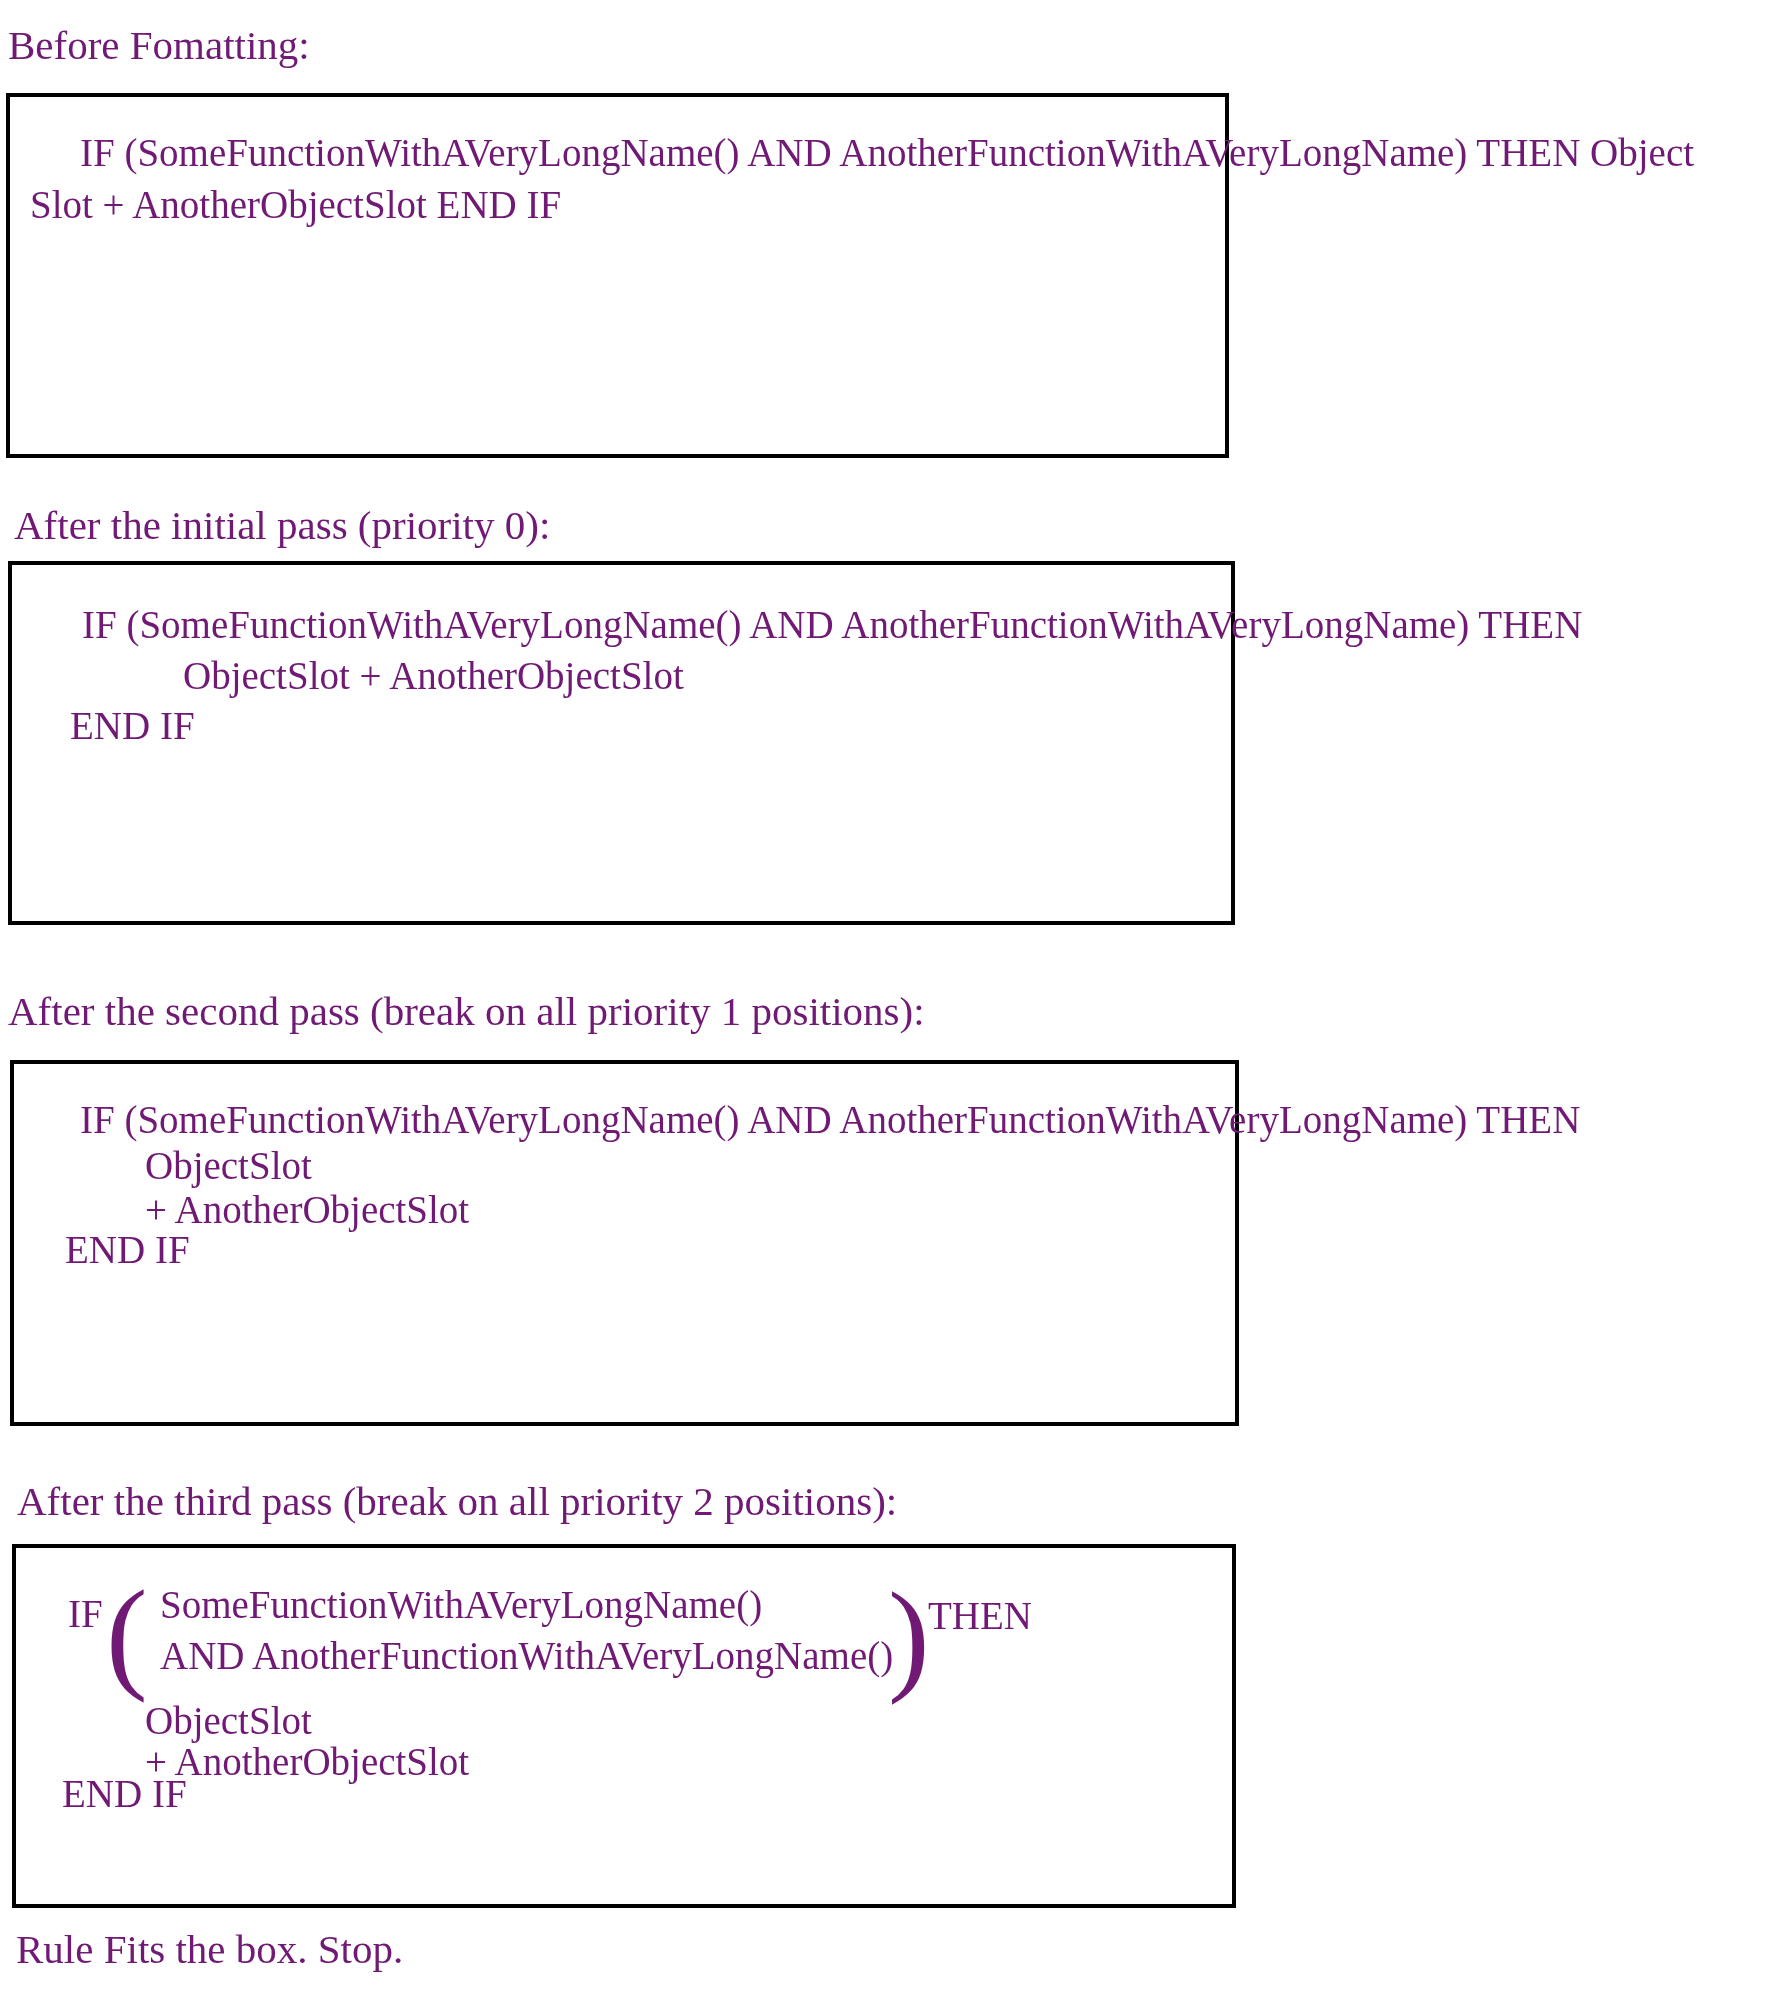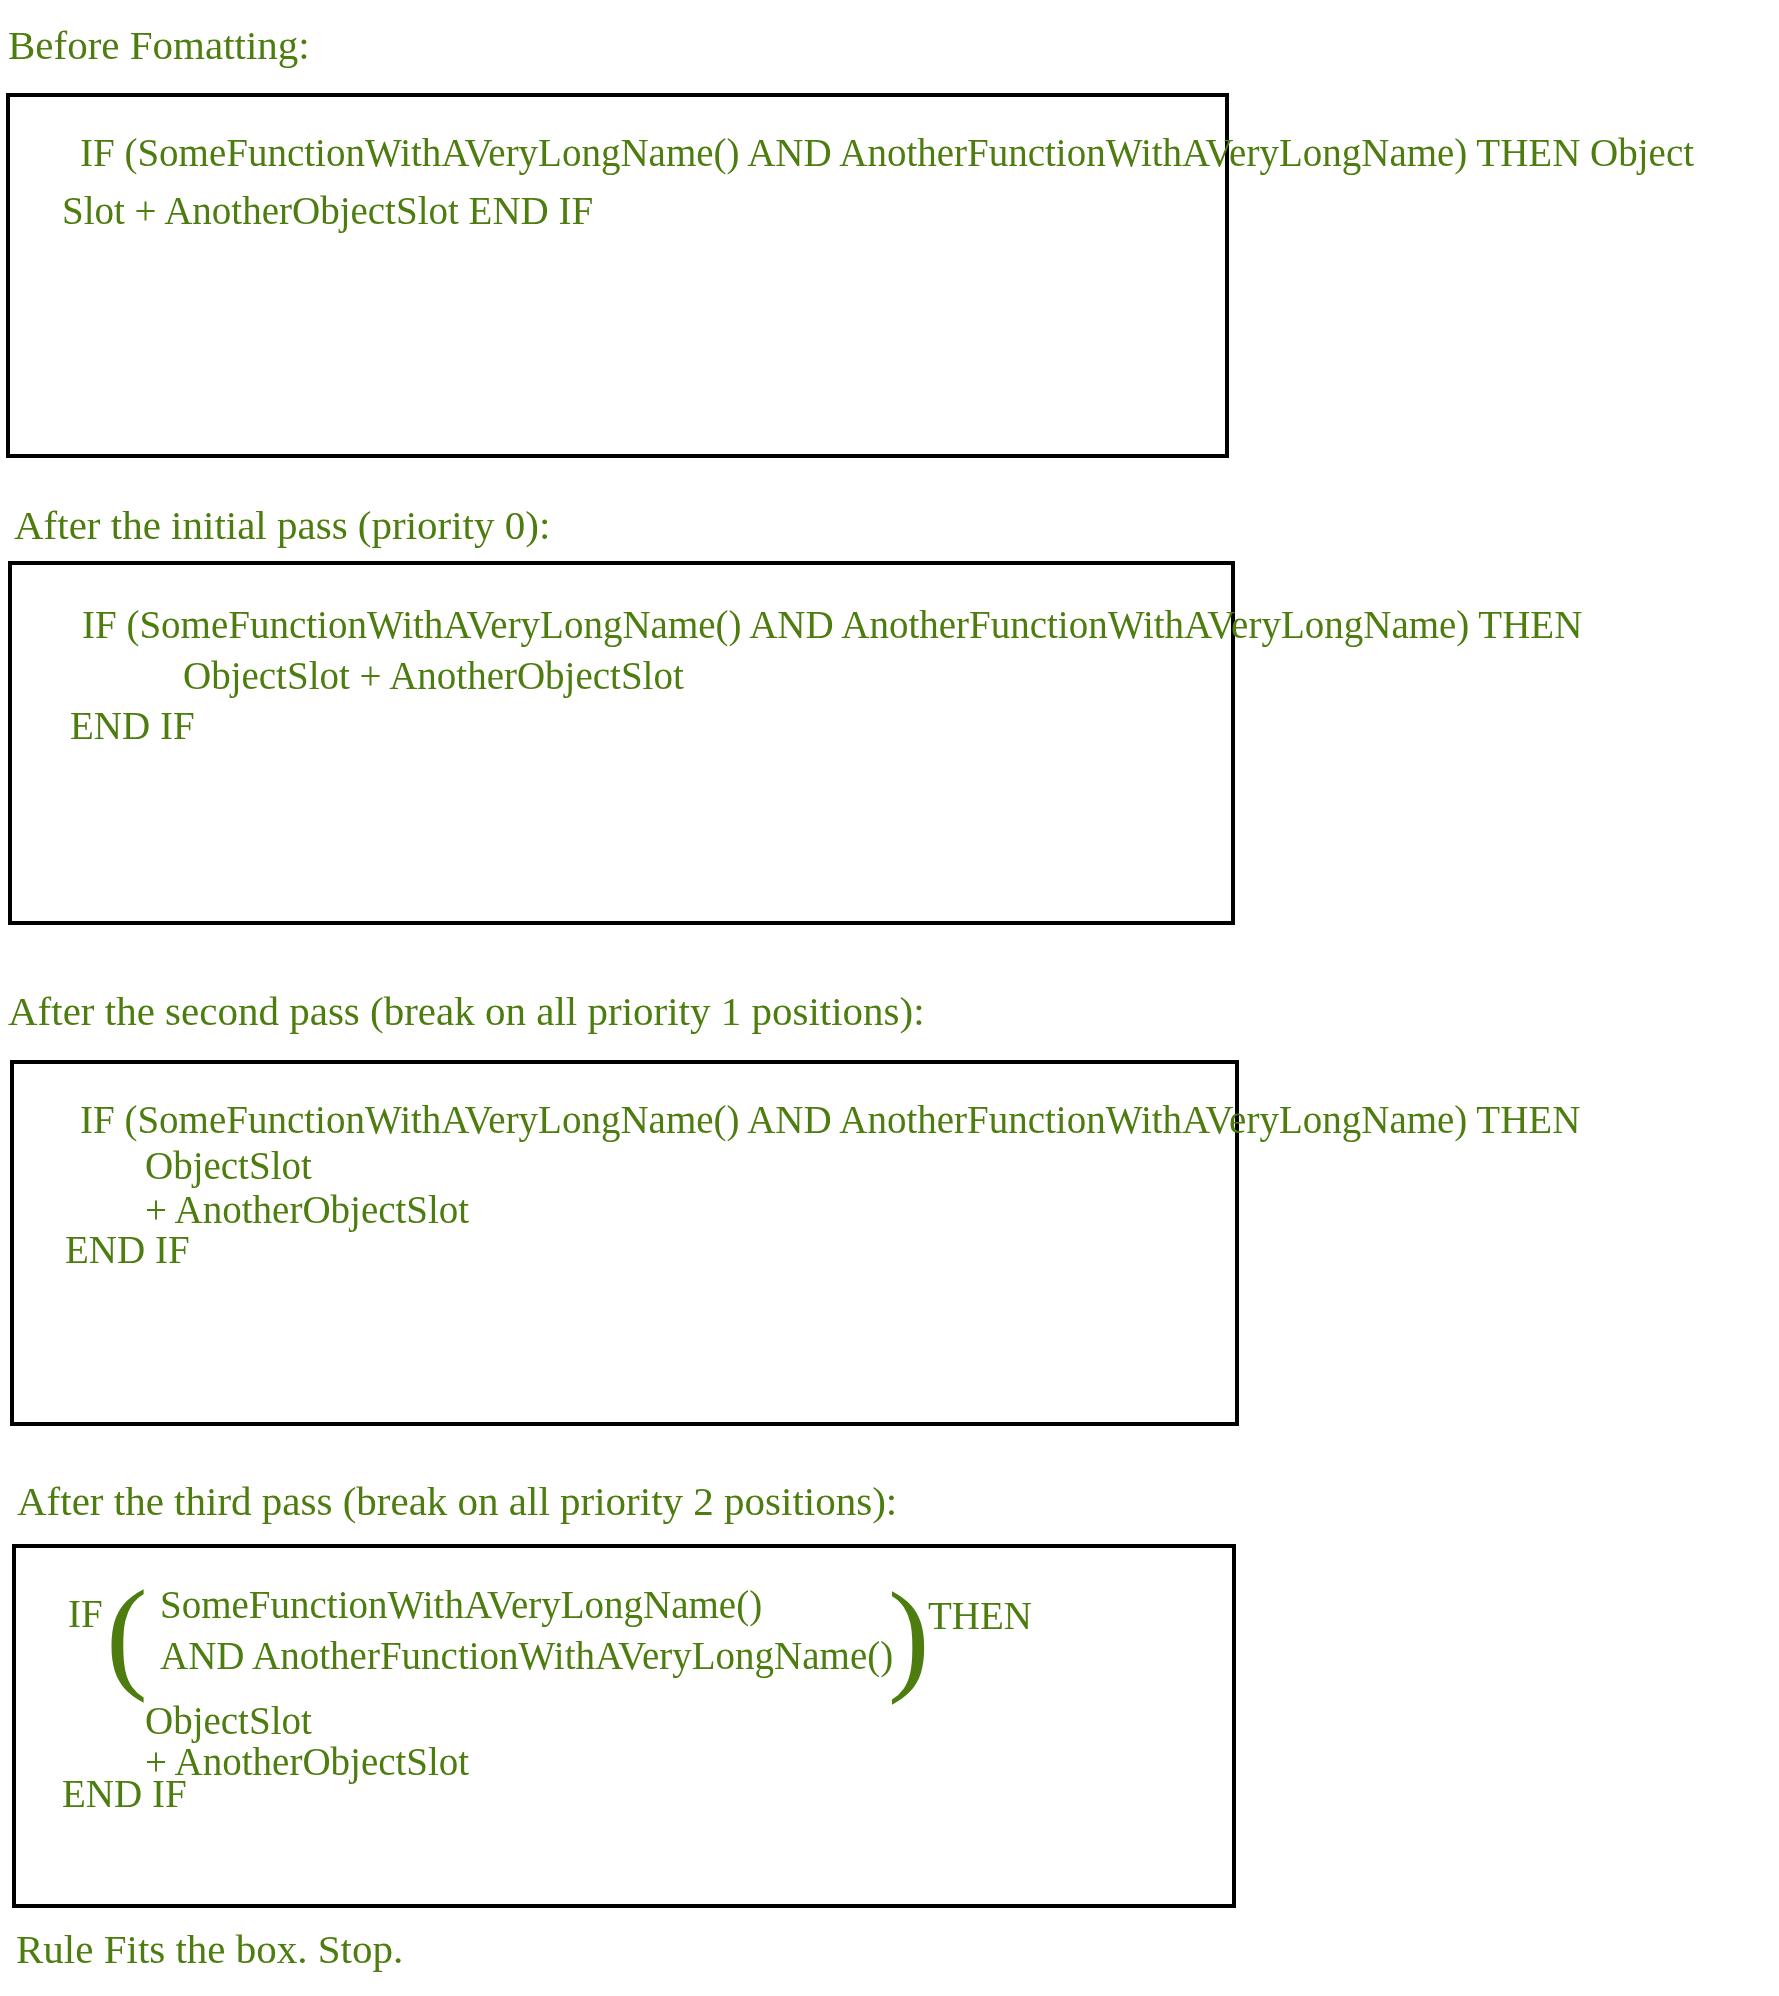--- a/index.html
+++ b/index.html
@@ -1,32 +1,32 @@
 <!DOCTYPE html>
 <html><head>
 <meta charset="utf-8">
 <style>
   html,body { margin:0; padding:0; background:#ffffff; }
   .canvas {
     position:relative;
     width:1779px; height:1996px;
-    background:#ffffff; color:#4d7c0f;
+    background:#ffffff; color:#701a75;
     font-family:"Liberation Serif","DejaVu Serif",serif;
     overflow:hidden;
   }
   .lbl  { position:absolute; font-size:41px; line-height:1.15; white-space:nowrap; }
   .code { position:absolute; font-size:39px; line-height:1.15; white-space:nowrap; }
   .box  { position:absolute; border:4px solid #000000; background:transparent; }
   .bigparen { position:absolute; font-size:125px; line-height:1; font-weight:400; }
 
   
   #lbl1 { left:8px;   top:22px;  }
   #box1 { left:6px;   top:93px;  width:1215px; height:357px; }
   #b1l1 { left:80px;  top:131px; }
-  #b1l2 { left:30px;  top:189px;margin-left:32px; }
+  #b1l2 { left:30px;  top:183px; }
 
   
   #lbl2 { left:14px;  top:490px;margin-top:12px; }
   #box2 { left:8px;   top:561px; width:1219px; height:356px; }
   #b2l1 { left:82px;  top:603px; }
   #b2l2 { left:150px; top:654px;margin-left:33px; }
   #b2l3 { left:70px;  top:704px; }
 
   
   #lbl3 { left:8px;   top:988px; }

